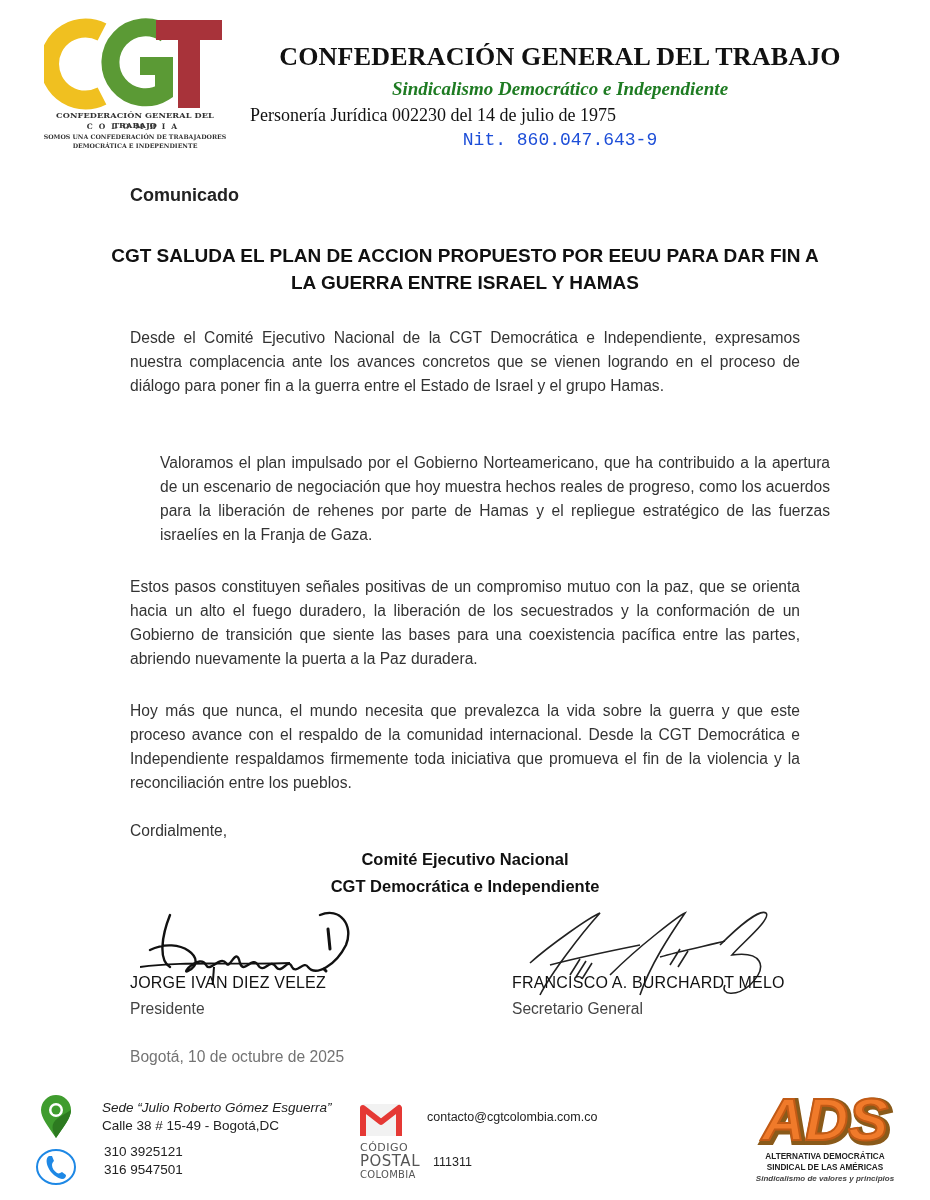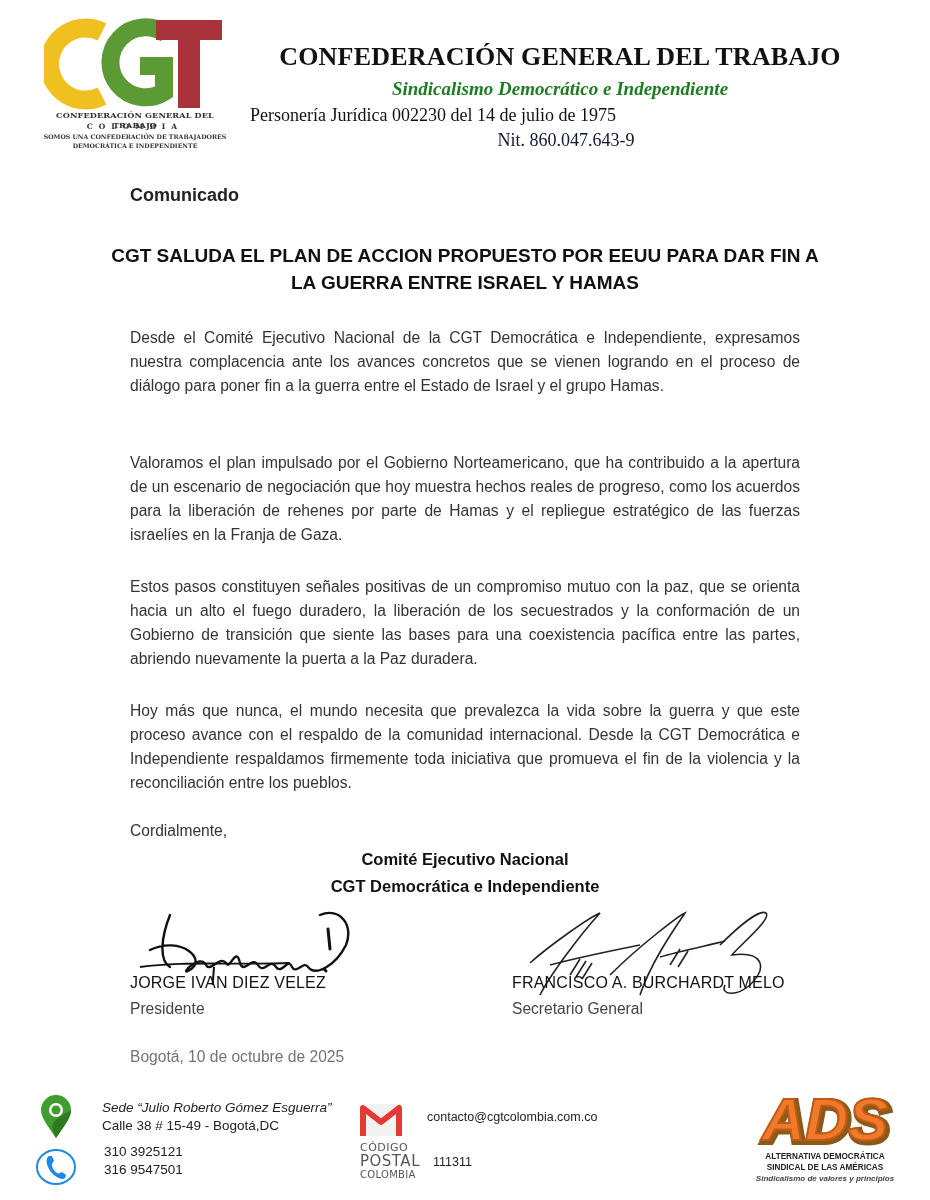--- a/index.html
+++ b/index.html
@@ -11,28 +11,28 @@
     .cgt-letters { position: absolute; left: 4px; top: 0; width: 180px; height: 92px; }
     .cgt-sub { position: absolute; left: 0; width: 190px; text-align: center; font-family: "DejaVu Serif", serif; font-weight: bold; color: #333; }
     .cgt-sub.l1 { top: 92px; font-size: 8.2px; letter-spacing: 0.1px; }
     .cgt-sub.l2 { top: 104px; font-size: 7.5px; letter-spacing: 6px; }
     .cgt-sub.l3 { top: 115px; font-size: 6.2px; }
     .cgt-sub.l4 { top: 124px; font-size: 6.2px; }
 
     .org-title { left: 250px; top: 42px; width: 620px; text-align: center; font-family: "Liberation Serif", serif; font-weight: bold; font-size: 26px; color: #111; letter-spacing: 0.2px; }
     .org-motto { left: 250px; top: 78px; width: 620px; text-align: center; font-family: "Liberation Serif", serif; font-weight: bold; font-style: italic; font-size: 19px; color: #1e7b22; }
     .org-legal { left: 250px; top: 105px; width: 620px; text-align: left; font-family: "Liberation Serif", serif; font-size: 18px; color: #111; }
-    .org-nit { left: 256px; top: 130px; width: 620px; text-align: center; font-family: Liberation Serif, serif; font-size: 18px; color: #0f172a; }
+    .org-nit { left: 250px; top: 130px; width: 620px; text-align: center; font-family: Liberation Mono, monospace; font-size: 18px; color: #1d4ed8; }
 
     .doc-type { left: 130px; top: 185px; width: 670px; text-align: left; font-weight: bold; font-size: 18px; color: #222; }
     .headline { left: 110px; top: 242px; width: 710px; text-align: center; font-weight: bold; font-size: 19px; line-height: 27px; color: #111; }
 
     .para { left: 130px; width: 670px; font-size: 15.6px; line-height: 24px; text-align: justify; color: #333; }
     .p1 { top: 326px; }
-    .p2 { top: 451px; }
+    .p2 { top: 451px; margin-left: 30px; }
     .p3 { top: 575px; }
     .p4 { top: 699px; }
 
     .closing { left: 130px; top: 822px; font-size: 15.6px; color: #333; }
     .committee { left: 130px; top: 846px; width: 670px; text-align: center; font-weight: bold; font-size: 16.5px; line-height: 27px; color: #111; }
 
     .sig { position: absolute; }
     .sig1 { left: 140px; top: 905px; width: 230px; height: 80px; }
     .sig2 { left: 510px; top: 905px; width: 290px; height: 100px; }
 

